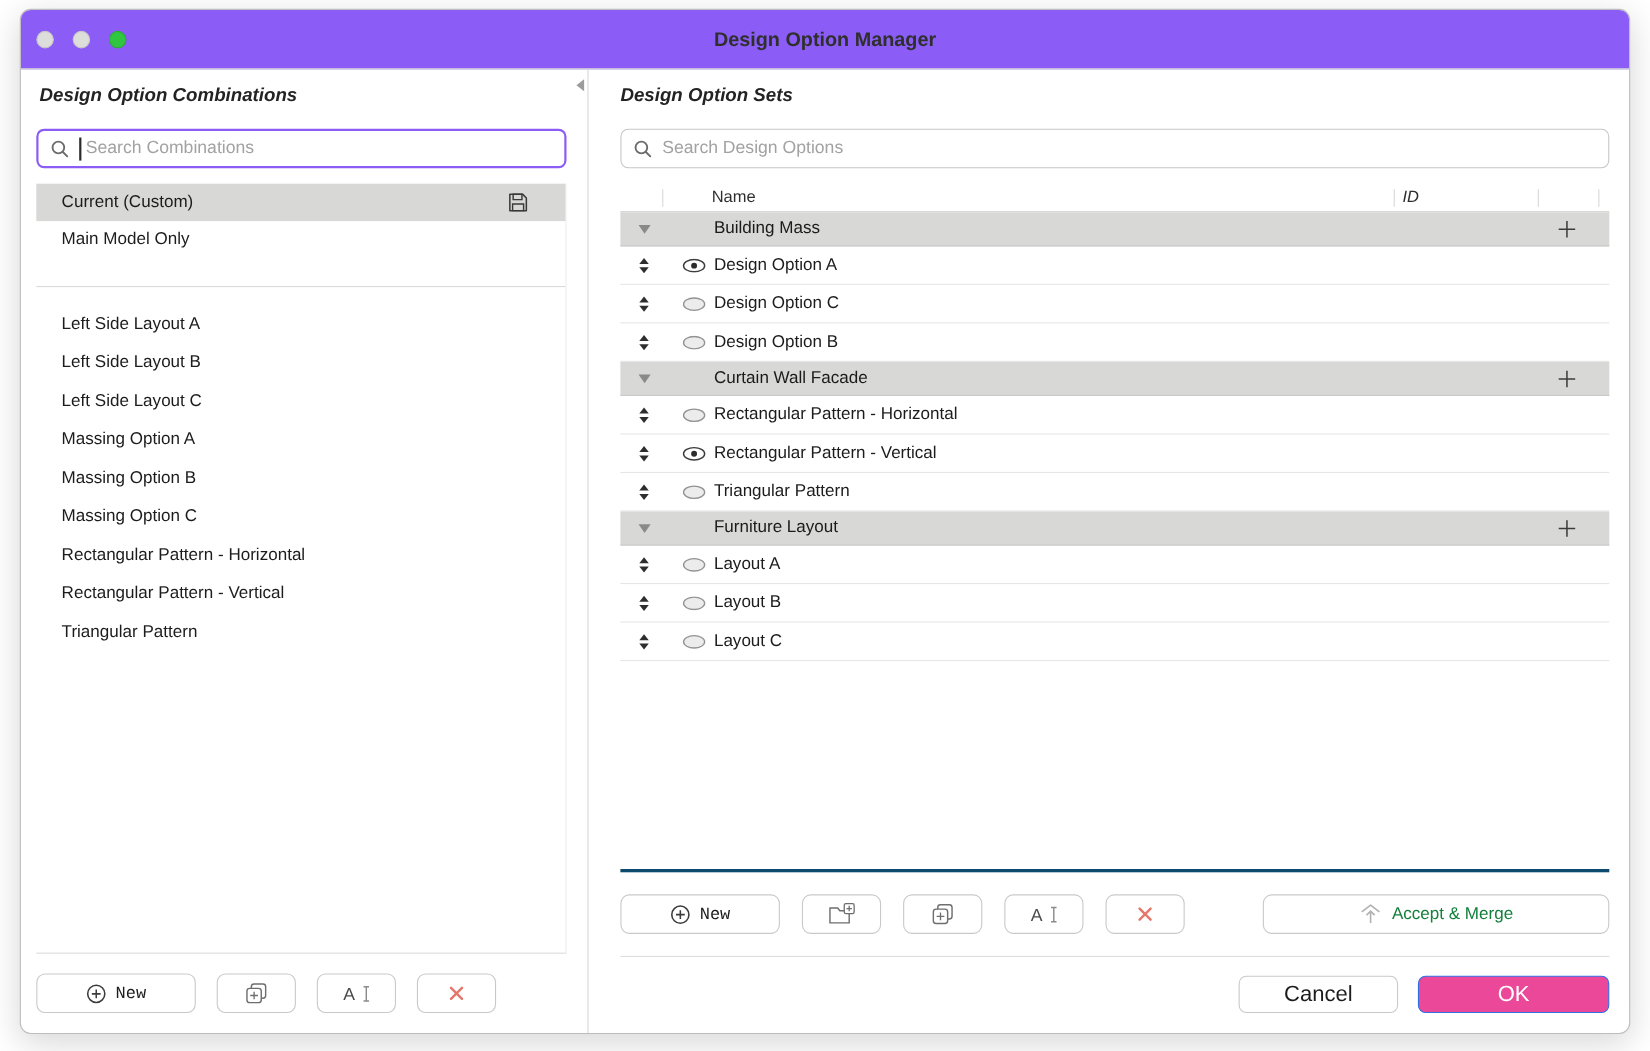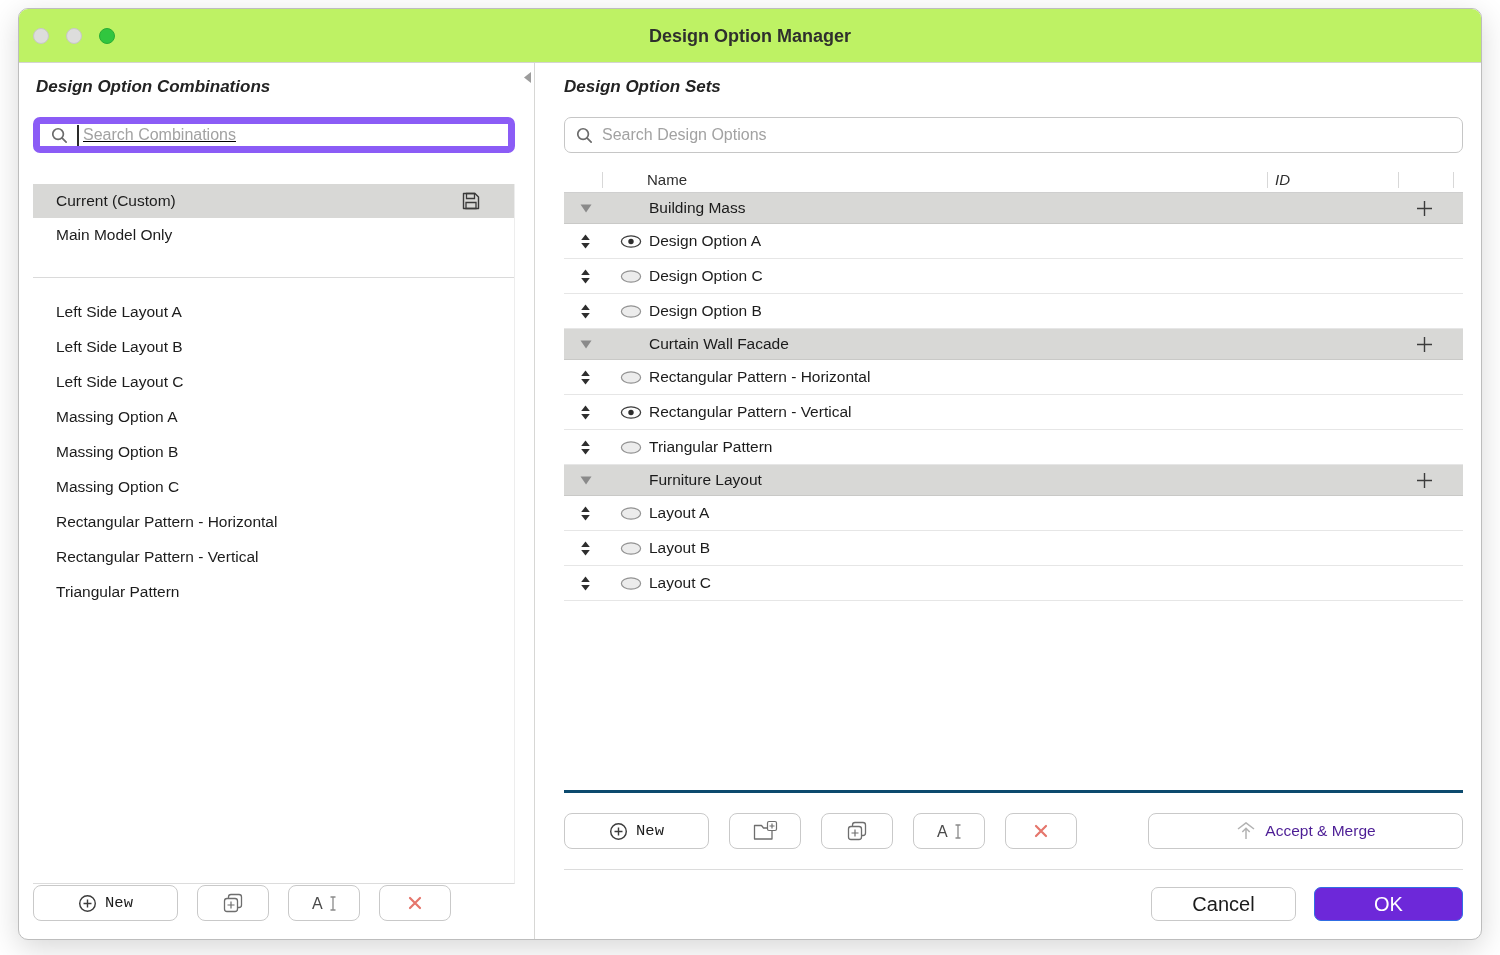--- a/index.html
+++ b/index.html
@@ -4,72 +4,72 @@
 <style>
   * { margin:0; padding:0; box-sizing:border-box; }
   html,body { width:1500px; height:955px; background:#ffffff; overflow:hidden;
               font-family:"Liberation Sans","DejaVu Sans",sans-serif; }
 
   .window { position:absolute; left:18px; top:8px; width:1464px; height:932px;
             background:#ffffff; border:1px solid #bdbdbd; border-radius:10px;
             box-shadow:0 8px 30px rgba(0,0,0,.16); overflow:hidden; }
 
   
-  .titlebar { position:relative; height:54px; background:#bef264; border-bottom:1px solid #d4d4d2; }
+  .titlebar { position:relative; height:54px; background:#8b5cf6; border-bottom:1px solid #d4d4d2; }
   .title { position:absolute; inset:0; line-height:54px; text-align:center;
            font-size:18px; font-weight:700; color:#2f2f2d; }
   .traffic { position:absolute; left:14px; top:19px; display:flex; gap:17px; }
   .tl { width:16px; height:16px; border-radius:50%; display:inline-block; }
   .tl.dim { background:#dddddc; border:1px solid #c7c7c5; }
   .tl.green { background:#31c63f; border:1px solid #29ad35; }
 
   
   .v-divider { position:absolute; left:515px; top:54px; width:1px; height:878px; background:#d7d7d5; }
   .collapse-tri { position:absolute; left:504px; top:62px; }
 
   .panel-title { position:absolute; font-size:17px; font-weight:700; color:#232323; top:68px;font-style:italic; }
   .panel-title.left { left:17px; }
   .panel-title.right { left:545px; }
 
   .search { position:absolute; display:flex; align-items:center; gap:8px; background:#fff;
             border:1px solid #c6c6c6; border-radius:7px; padding:0 10px; height:36px; }
-  .search.focused { border:7px solid #8b5cf6;text-decoration:underline; }
+  .search.focused { border:2px solid #8b5cf6; }
   .search input { flex:1; border:none; outline:none; background:transparent;
                   font-size:16px; color:#222; font-family:inherit; }
   .search input::placeholder { color:#a2a2a2; }
   .caret { width:2px; height:21px; background:#2a2a2a; margin-right:-4px; }
   .search.left { left:14px; top:108px; width:482px; }
   .search.right { left:545px; top:108px; width:899px; }
 
   
   .combo-list { position:absolute; left:14px; top:158px; width:482px; height:700px;
-                background:#fff; border-right:1px solid #ededed; border-bottom:1px solid #dcdcdc;margin-top:17px; }
+                background:#fff; border-right:1px solid #ededed; border-bottom:1px solid #dcdcdc; }
   .list-row { position:relative; height:34px; line-height:34px; padding-left:23px;
               font-size:15.5px; color:#1c1c1c; white-space:nowrap; }
   .list-row.selected { background:#d8d8d6; }
   .items-block .list-row { height:35px; line-height:35px; }
   .list-sep { height:26px; border-bottom:1px solid #dadada; margin-bottom:16px; }
   .save-icon { position:absolute; right:32px; top:6px; }
 
   
   .btn { display:flex; align-items:center; justify-content:center; gap:8px; height:36px;
          background:#fff; border:1px solid #c9c9c9; border-radius:8px; font-size:15.5px;
          color:#1c1c1c; cursor:pointer; font-family:inherit; }
   .btn.icon-only { width:72px; }
   .btn.new { width:145px;font-family:Liberation Mono, monospace; }
-  .btn.accept { width:315px; margin-left:auto; color:#4c1d95; }
+  .btn.accept { width:315px; margin-left:auto; color:#15803d; }
 
   .left-toolbar { position:absolute; left:14px; top:876px; width:482px; display:flex; gap:19px; align-items:center; }
   .right-toolbar { position:absolute; left:545px; top:804px; width:899px; display:flex; gap:20px; align-items:center; }
   .right-sep { position:absolute; left:545px; top:860px; width:899px; height:1px; background:#dcdcdc; }
 
   .footer { position:absolute; left:545px; top:878px; width:899px; display:flex; justify-content:flex-end; gap:18px; }
   .footer .btn { height:34px; border-radius:7px; font-size:20px; }
   .btn.cancel { width:145px; }
-  .btn.ok { width:149px; background:#6d28d9; border-color:#306ee4; color:#fff; }
+  .btn.ok { width:174px; background:#ec4899; border-color:#306ee4; color:#fff; }
 
   
   .tbl { position:absolute; left:545px; top:158px; width:899px; height:626px;
          background:#fff; border-bottom:3px solid #0c4a6e; }
   .tbl-header { position:relative; height:26px; border-bottom:1px solid #cfcfcf;
                 font-size:15px; color:#2e2e2e; }
   .tbl-header .col-name { position:absolute; left:83px; top:4px; }
   .tbl-header .col-id { position:absolute; left:711px; top:4px;font-style:italic; }
   .tick { position:absolute; top:5px; width:1px; height:16px; background:#d8d8d8; }
 

